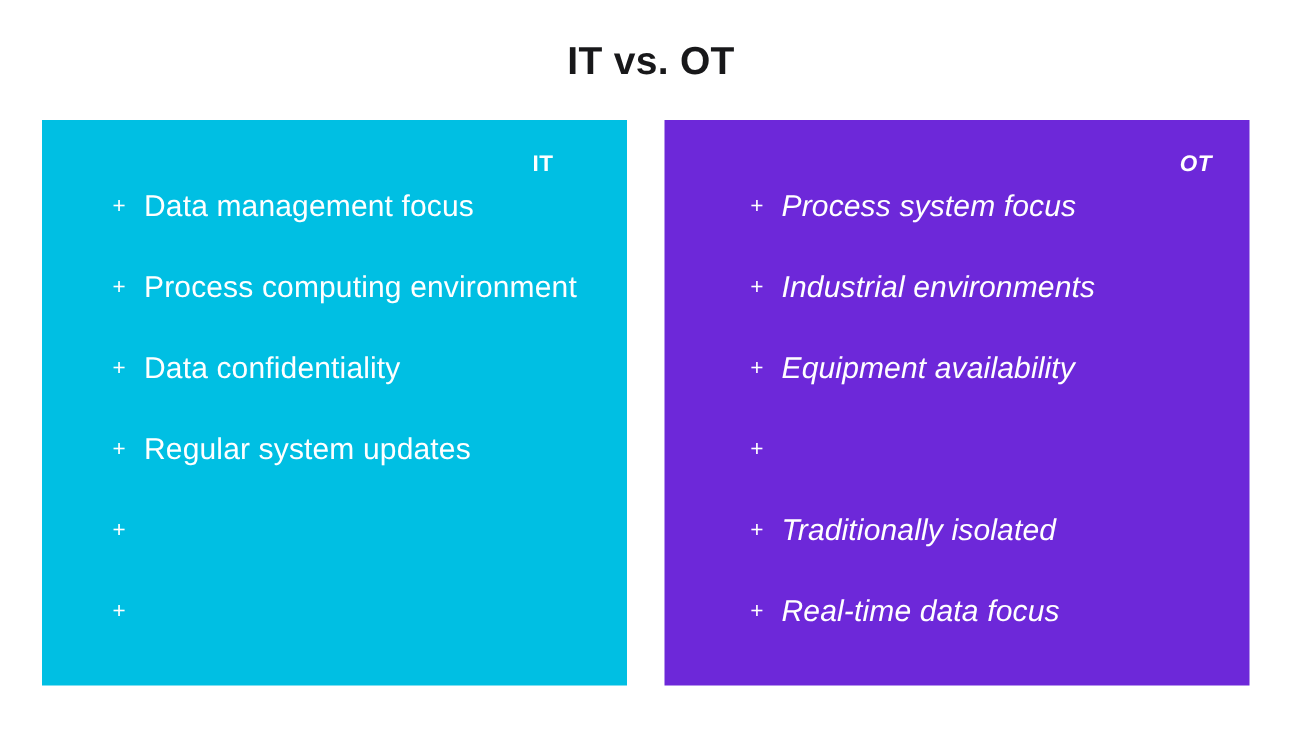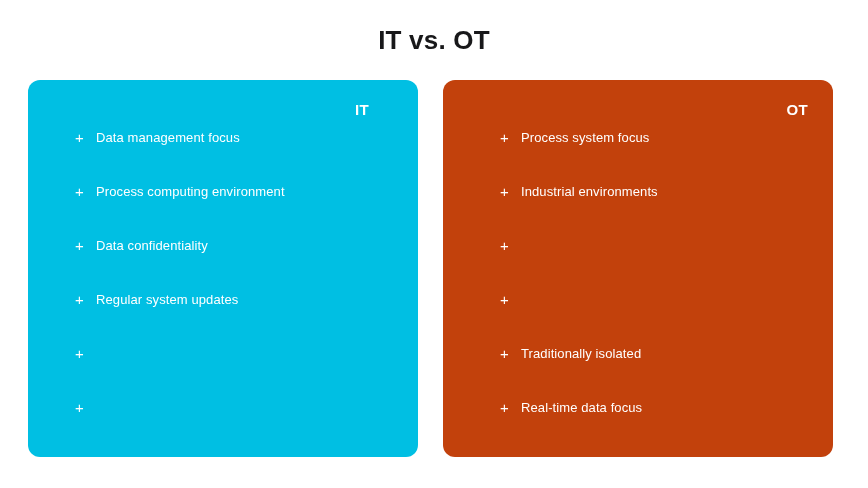--- a/index.html
+++ b/index.html
@@ -43,29 +43,29 @@
     height: 377px;
     display: flex;
     justify-content: space-between;
   }
 
   .panel {
     position: relative;
     width: 390px;
     height: 377px;
     box-sizing: border-box;
-    border-radius: 12px;
   }
 
   .panel-it {
     background: #00bfe3;
   }
 
   .panel-ot {
-    background: #c2410c;
+    background: #6d28d9;
+    font-style: italic;
   }
 
   .panel-header {
     position: absolute;
     top: 20px;
     font-size: 15px;
     font-weight: 700;
     color: #ffffff;
     letter-spacing: 0.3px;
     line-height: 20px;
@@ -108,21 +108,21 @@
     font-size: 15px;
     font-weight: 400;
     color: #ffffff;
     line-height: 22px;
     width: 21px;
     text-align: left;
   }
 
   .item-label {
     flex: 1 1 auto;
-    font-size: 13px;
+    font-size: 20px;
     font-weight: 400;
     color: #ffffff;
     line-height: 22px;
     letter-spacing: 0.1px;
     white-space: nowrap;
   }
 </style>
 </head>
 <body>
 
@@ -166,20 +166,21 @@
         <li class="list-item">
           <span class="bullet-plus">+</span>
           <span class="item-label">Process system focus</span>
         </li>
         <li class="list-item">
           <span class="bullet-plus">+</span>
           <span class="item-label">Industrial environments</span>
         </li>
         <li class="list-item">
           <span class="bullet-plus">+</span>
+          <span class="item-label">Equipment availability</span>
         </li>
         <li class="list-item">
           <span class="bullet-plus">+</span>
         </li>
         <li class="list-item">
           <span class="bullet-plus">+</span>
           <span class="item-label">Traditionally isolated</span>
         </li>
         <li class="list-item">
           <span class="bullet-plus">+</span>

